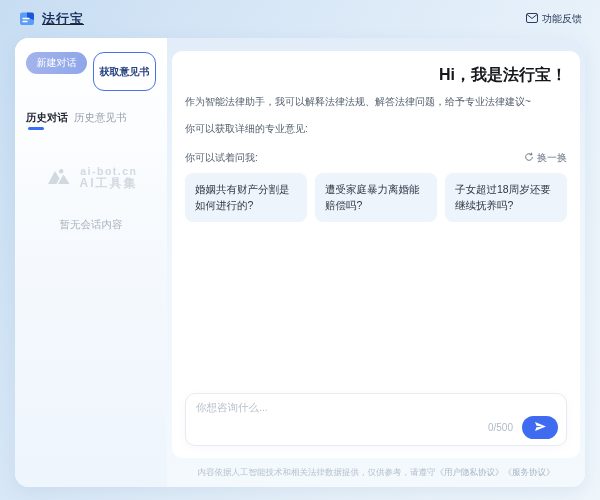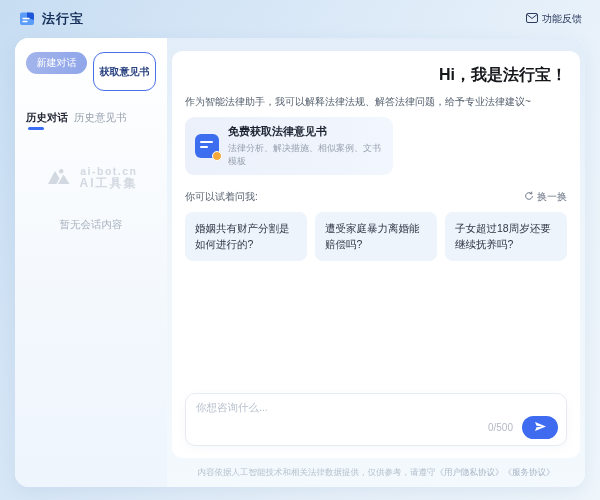--- a/index.html
+++ b/index.html
@@ -4,21 +4,21 @@
 <style>
   * { margin:0; padding:0; box-sizing:border-box; }
   html,body { width:600px; height:500px; overflow:hidden; }
   body {
     font-family:"Liberation Sans","DejaVu Sans",sans-serif;
     background:linear-gradient(120deg,#c7ddf2 0%,#d9e8f7 35%,#e9f2fa 70%,#eff6fb 100%);
     position:relative; color:#222;
   }
   
   .topbar { height:38px; display:flex; align-items:center; justify-content:space-between; padding:0 18px; }
-  .brand { display:flex; align-items:center; gap:6px; }
+  .brand { display:flex; align-items:center; gap:6px;text-decoration:underline; }
   .brand-logo { width:18px; height:16px; position:relative; }
   .brand-text { font-size:13px; font-weight:bold; color:#16305a; letter-spacing:1px; }
   .feedback { display:flex; align-items:center; gap:4px; font-size:10px; color:#2e3c60; cursor:pointer; }
   
   .app {
     position:absolute; left:15px; right:15px; top:38px; bottom:13px;
     border-radius:14px; overflow:hidden; display:flex;
     box-shadow:0 6px 18px rgba(90,130,180,.12);
     background:#fff;
   }
@@ -131,32 +131,22 @@
       </span>
     </div>
     <div class="empty-text">暂无会话内容</div>
   </div>
 
   <div class="main">
     <div class="content-card">
       <div class="greet-title">Hi，我是法行宝！</div>
       <div class="greet-desc">作为智能法律助手，我可以解释法律法规、解答法律问题，给予专业法律建议~</div>
 
+      <div class="section-label">你可以获取详细的专业意见:</div>
 
-      <div class="opinion-card">
-        <span class="doc-icon">
-          <i></i>
-            <i></i>
-          <span class="doc-badge"></span>
-        </span>
-        <span>
-          <div class="opinion-title">免费获取法律意见书</div>
-          <div class="opinion-sub">法律分析、解决措施、相似案例、文书模板</div>
-        </span>
-      </div>
 
       <div class="try-row">
         <span class="try-label">你可以试着问我:</span>
         <span class="refresh">
           <span>
             <svg width="10" height="10" viewBox="0 0 12 12">
                 <path d="M10 6a4 4 0 1 1-1.2-2.85" fill="none" stroke="#6b7585" stroke-width="1.2"></path>
                 <path d="M9.2 0.8 9.4 3.4 6.8 3.2" fill="none" stroke="#6b7585" stroke-width="1.2"></path>
               </svg>
           </span>

